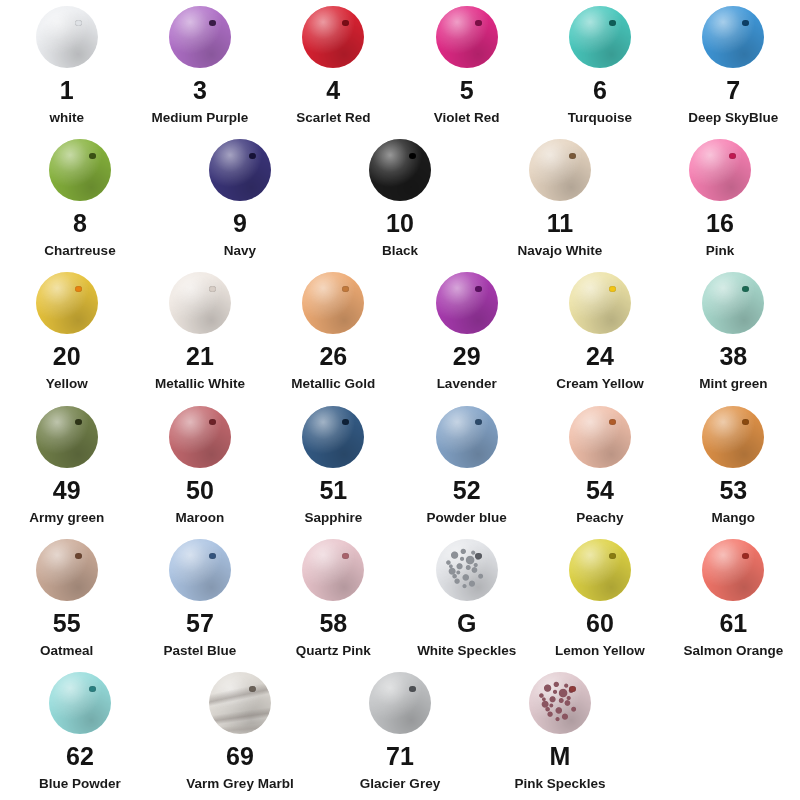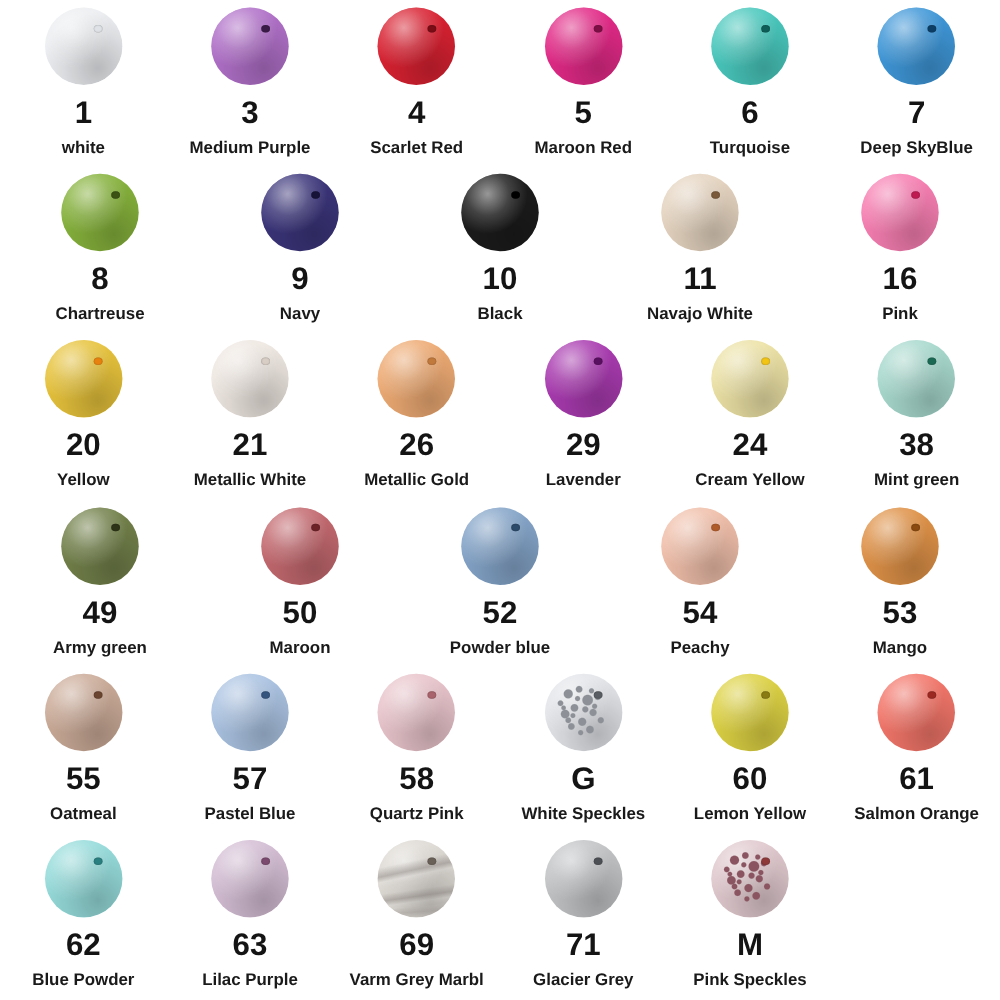--- a/index.html
+++ b/index.html
@@ -158,21 +158,21 @@
         <div class="bead-name">Scarlet Red</div>
       </div>
       <div class="bead-cell">
         <div class="bead-sphere-wrap">
           <div class="bead-sphere" style="background-color: rgb(226, 42, 135);">
             <div class="shade"></div>
             <div class="hole" style="background-color: rgb(125, 15, 70);"></div>
           </div>
         </div>
         <div class="bead-code">5</div>
-        <div class="bead-name">Maroon Red</div>
+        <div class="bead-name">Violet Red</div>
       </div>
       <div class="bead-cell">
         <div class="bead-sphere-wrap">
           <div class="bead-sphere" style="background-color: rgb(73, 200, 189);">
             <div class="shade"></div>
             <div class="hole" style="background-color: rgb(15, 94, 88);"></div>
           </div>
         </div>
         <div class="bead-code">6</div>
         <div class="bead-name">Turquoise</div>
@@ -321,20 +321,30 @@
           <div class="bead-sphere" style="background-color: rgb(195, 105, 111);">
             <div class="shade"></div>
             <div class="hole" style="background-color: rgb(109, 34, 40);"></div>
           </div>
         </div>
         <div class="bead-code">50</div>
         <div class="bead-name">Maroon</div>
       </div>
       <div class="bead-cell">
         <div class="bead-sphere-wrap">
+          <div class="bead-sphere" style="background-color: rgb(52, 91, 133);">
+            <div class="shade"></div>
+            <div class="hole" style="background-color: rgb(14, 33, 56);"></div>
+          </div>
+        </div>
+        <div class="bead-code">51</div>
+        <div class="bead-name">Sapphire</div>
+      </div>
+      <div class="bead-cell">
+        <div class="bead-sphere-wrap">
           <div class="bead-sphere" style="background-color: rgb(132, 164, 200);">
             <div class="shade"></div>
             <div class="hole" style="background-color: rgb(44, 74, 106);"></div>
           </div>
         </div>
         <div class="bead-code">52</div>
         <div class="bead-name">Powder blue</div>
       </div>
       <div class="bead-cell">
         <div class="bead-sphere-wrap">
@@ -428,30 +438,20 @@
           <div class="bead-sphere" style="background-color: rgb(150, 220, 219);">
             <div class="shade"></div>
             <div class="hole" style="background-color: rgb(42, 127, 128);"></div>
           </div>
         </div>
         <div class="bead-code">62</div>
         <div class="bead-name">Blue Powder</div>
       </div>
       <div class="bead-cell">
         <div class="bead-sphere-wrap">
-          <div class="bead-sphere" style="background-color: rgb(212, 190, 212);">
-            <div class="shade"></div>
-            <div class="hole" style="background-color: rgb(123, 74, 110);"></div>
-          </div>
-        </div>
-        <div class="bead-code">63</div>
-        <div class="bead-name">Lilac Purple</div>
-      </div>
-      <div class="bead-cell">
-        <div class="bead-sphere-wrap">
           <div class="bead-sphere" style="background-color: rgb(222, 218, 212);">
             <div class="shade"></div>
             <div class="bead-marble"></div>
             <div class="hole" style="background-color: rgb(106, 97, 88);"></div>
           </div>
         </div>
         <div class="bead-code">69</div>
         <div class="bead-name">Varm Grey Marbl</div>
       </div>
       <div class="bead-cell">

